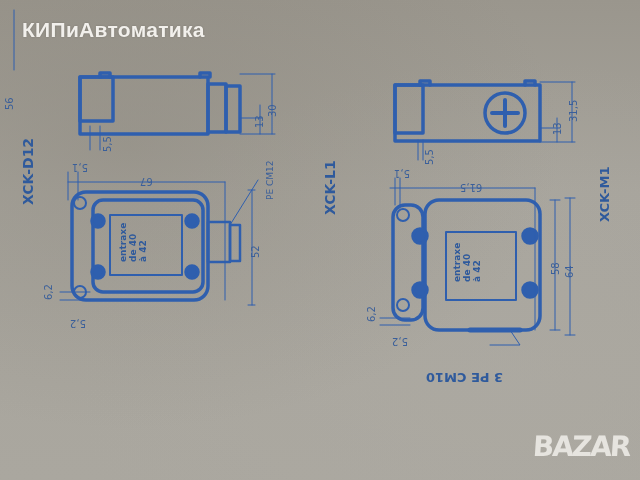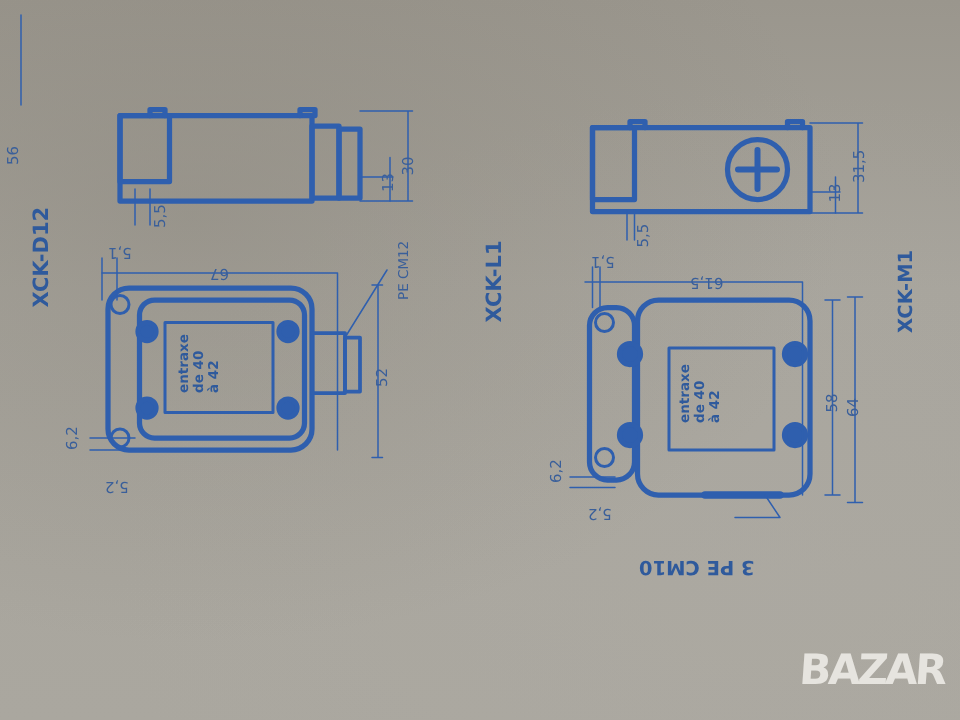--- a/index.html
+++ b/index.html
@@ -91,20 +91,21 @@
         <path d="M390 188 H535 M535 188 V330"></path>
         <path d="M550 200 H560 M550 330 H560 M555 200 V330"></path>
         <path d="M565 198 H575 M565 335 H575 M570 198 V335"></path>
         <path d="M395 178 V205 M400 178 V205"></path>
         <path d="M380 318 H410 M380 325 H410"></path>
         <path d="M490 345 H520 L510 330"></path>
       </g>
     </g>
   </svg>
 
+  <div class="watermark-top">КИПиАвтоматика</div>
   <div class="watermark-bottom">BAZAR</div>
 
   <div class="lbl vlbl" style="left:20px;top:205px;font-size:14px;">XCK-D12</div>
   <div class="lbl vlbl" style="left:322px;top:215px;font-size:14px;">XCK-L1</div>
   <div class="lbl vlbl" style="left:597px;top:222px;font-size:13px;">XCK-M1</div>
 
   <div class="lbl dim vlbl" style="left:4px;top:110px;">56</div>
   <div class="lbl dim vlbl" style="left:267px;top:117px;">30</div>
   <div class="lbl dim vlbl" style="left:254px;top:128px;">13</div>
   <div class="lbl dim vlbl" style="left:102px;top:152px;">5,5</div>

